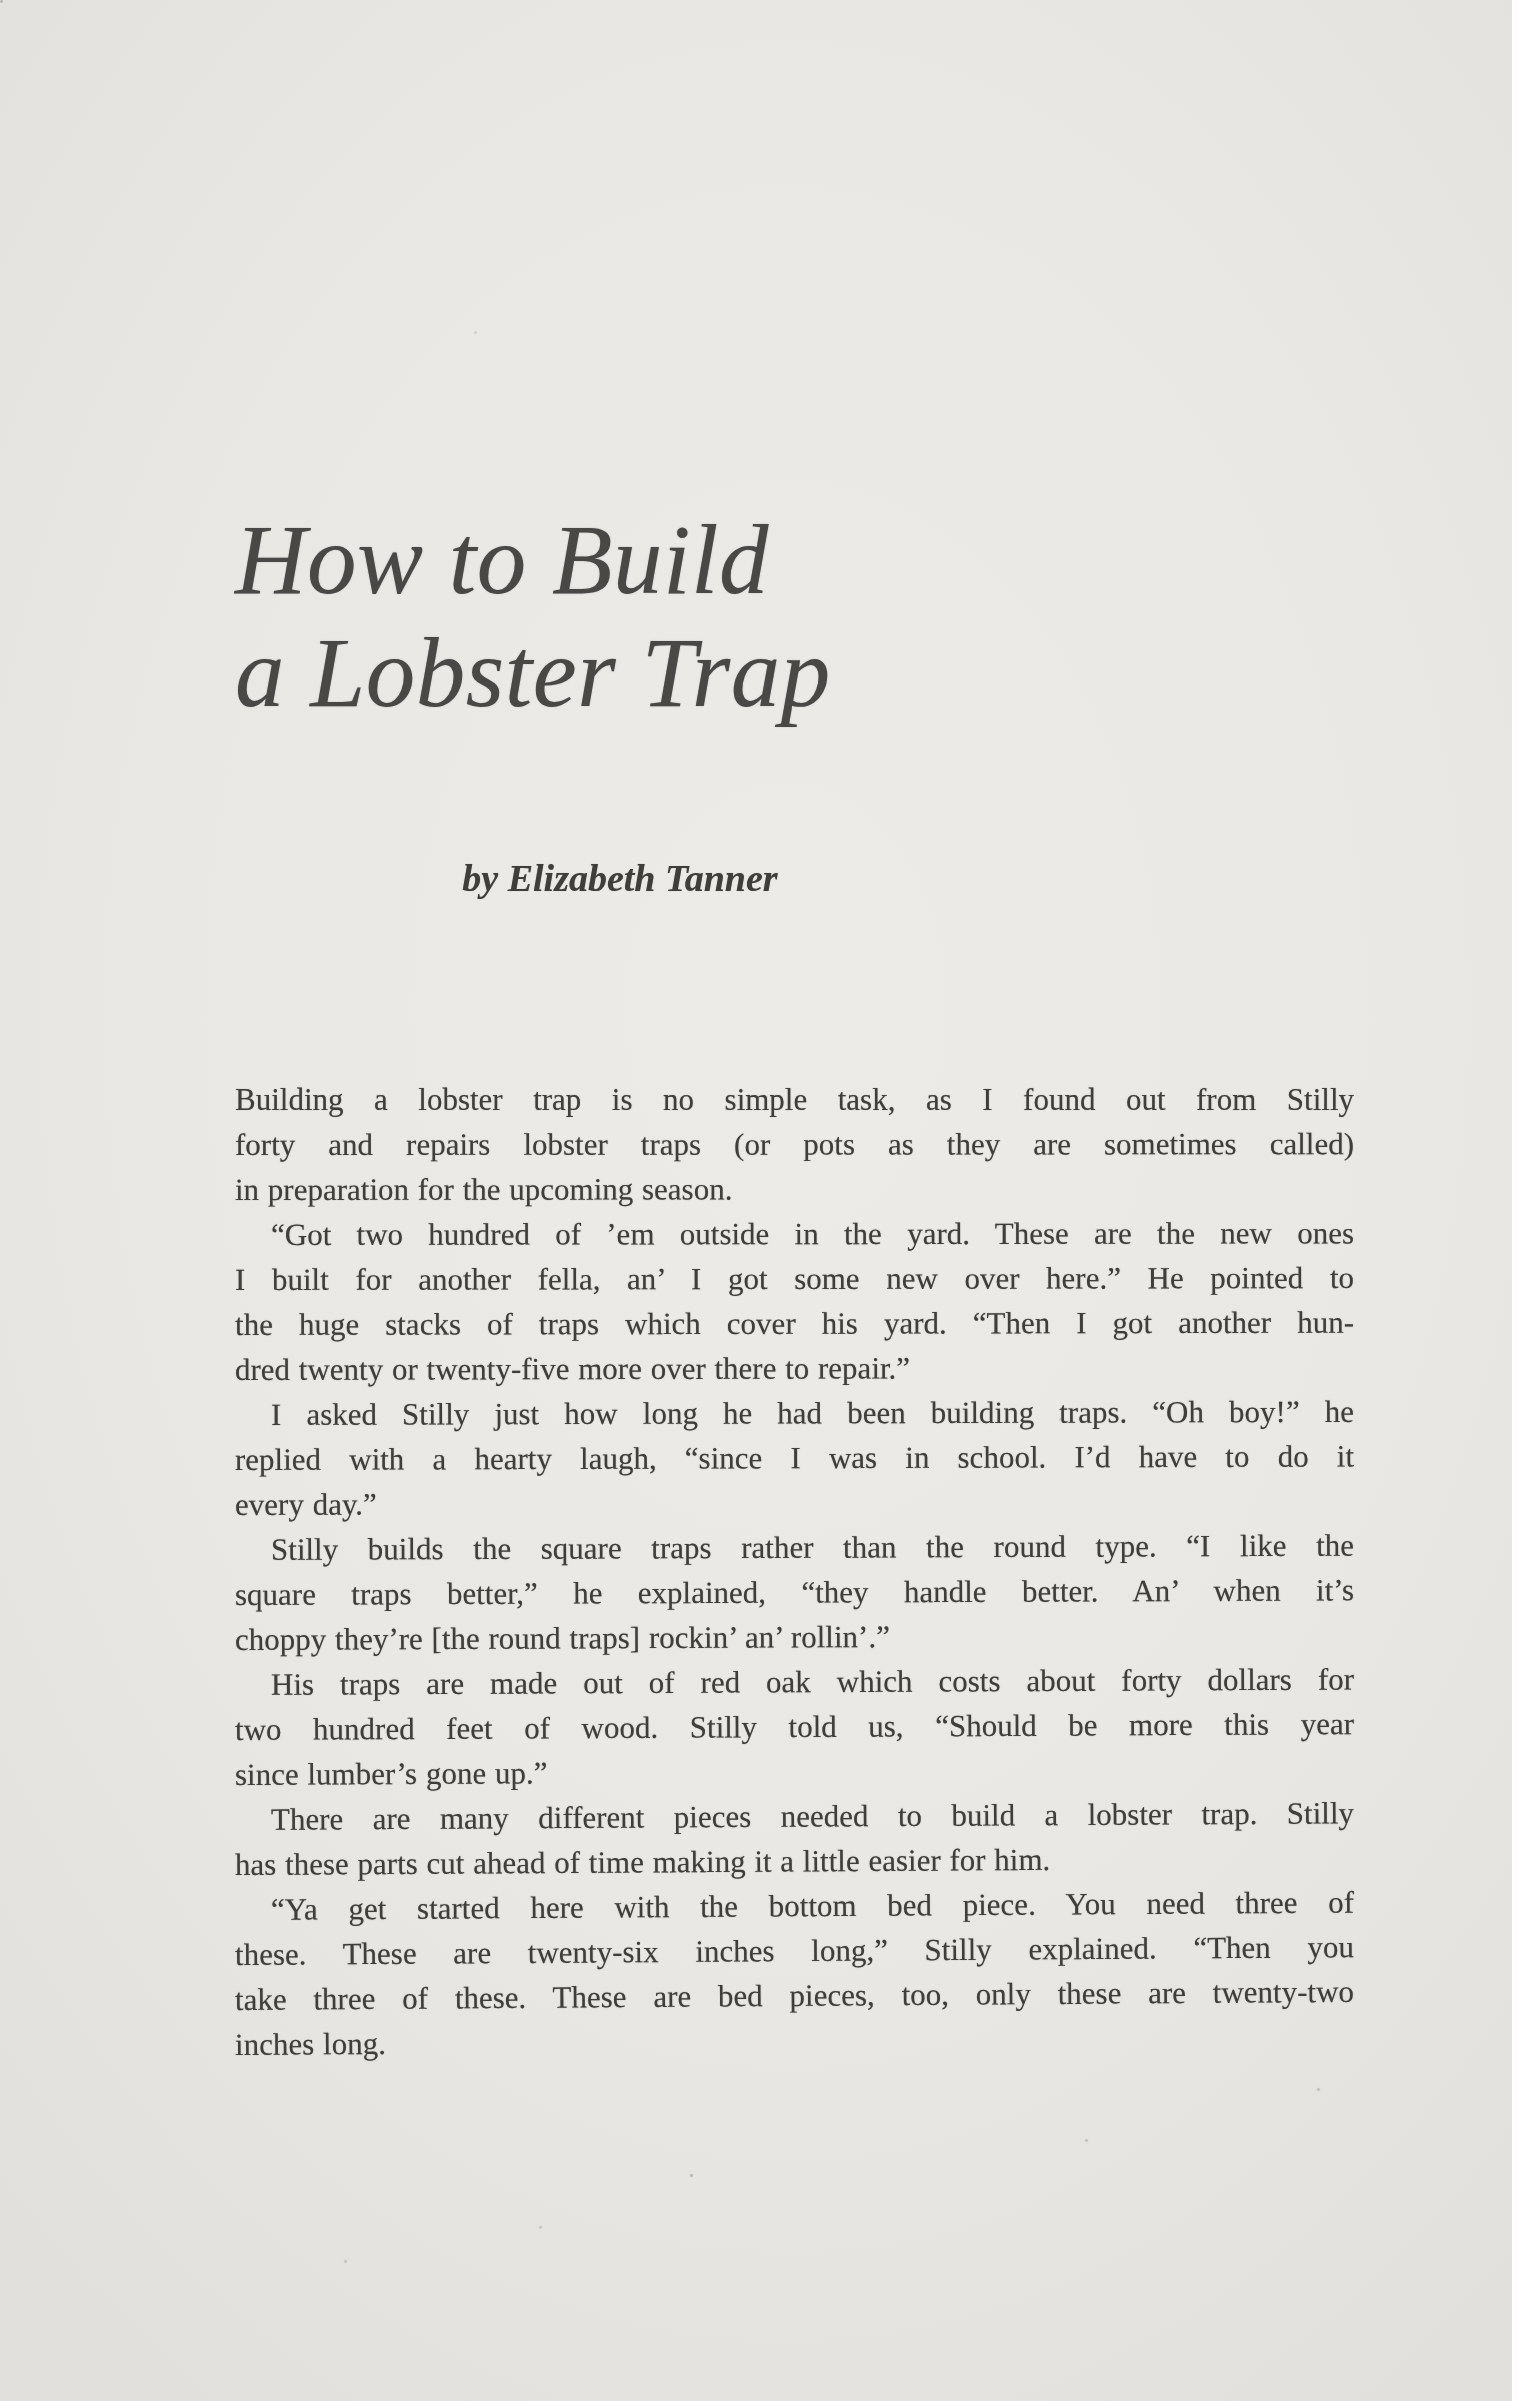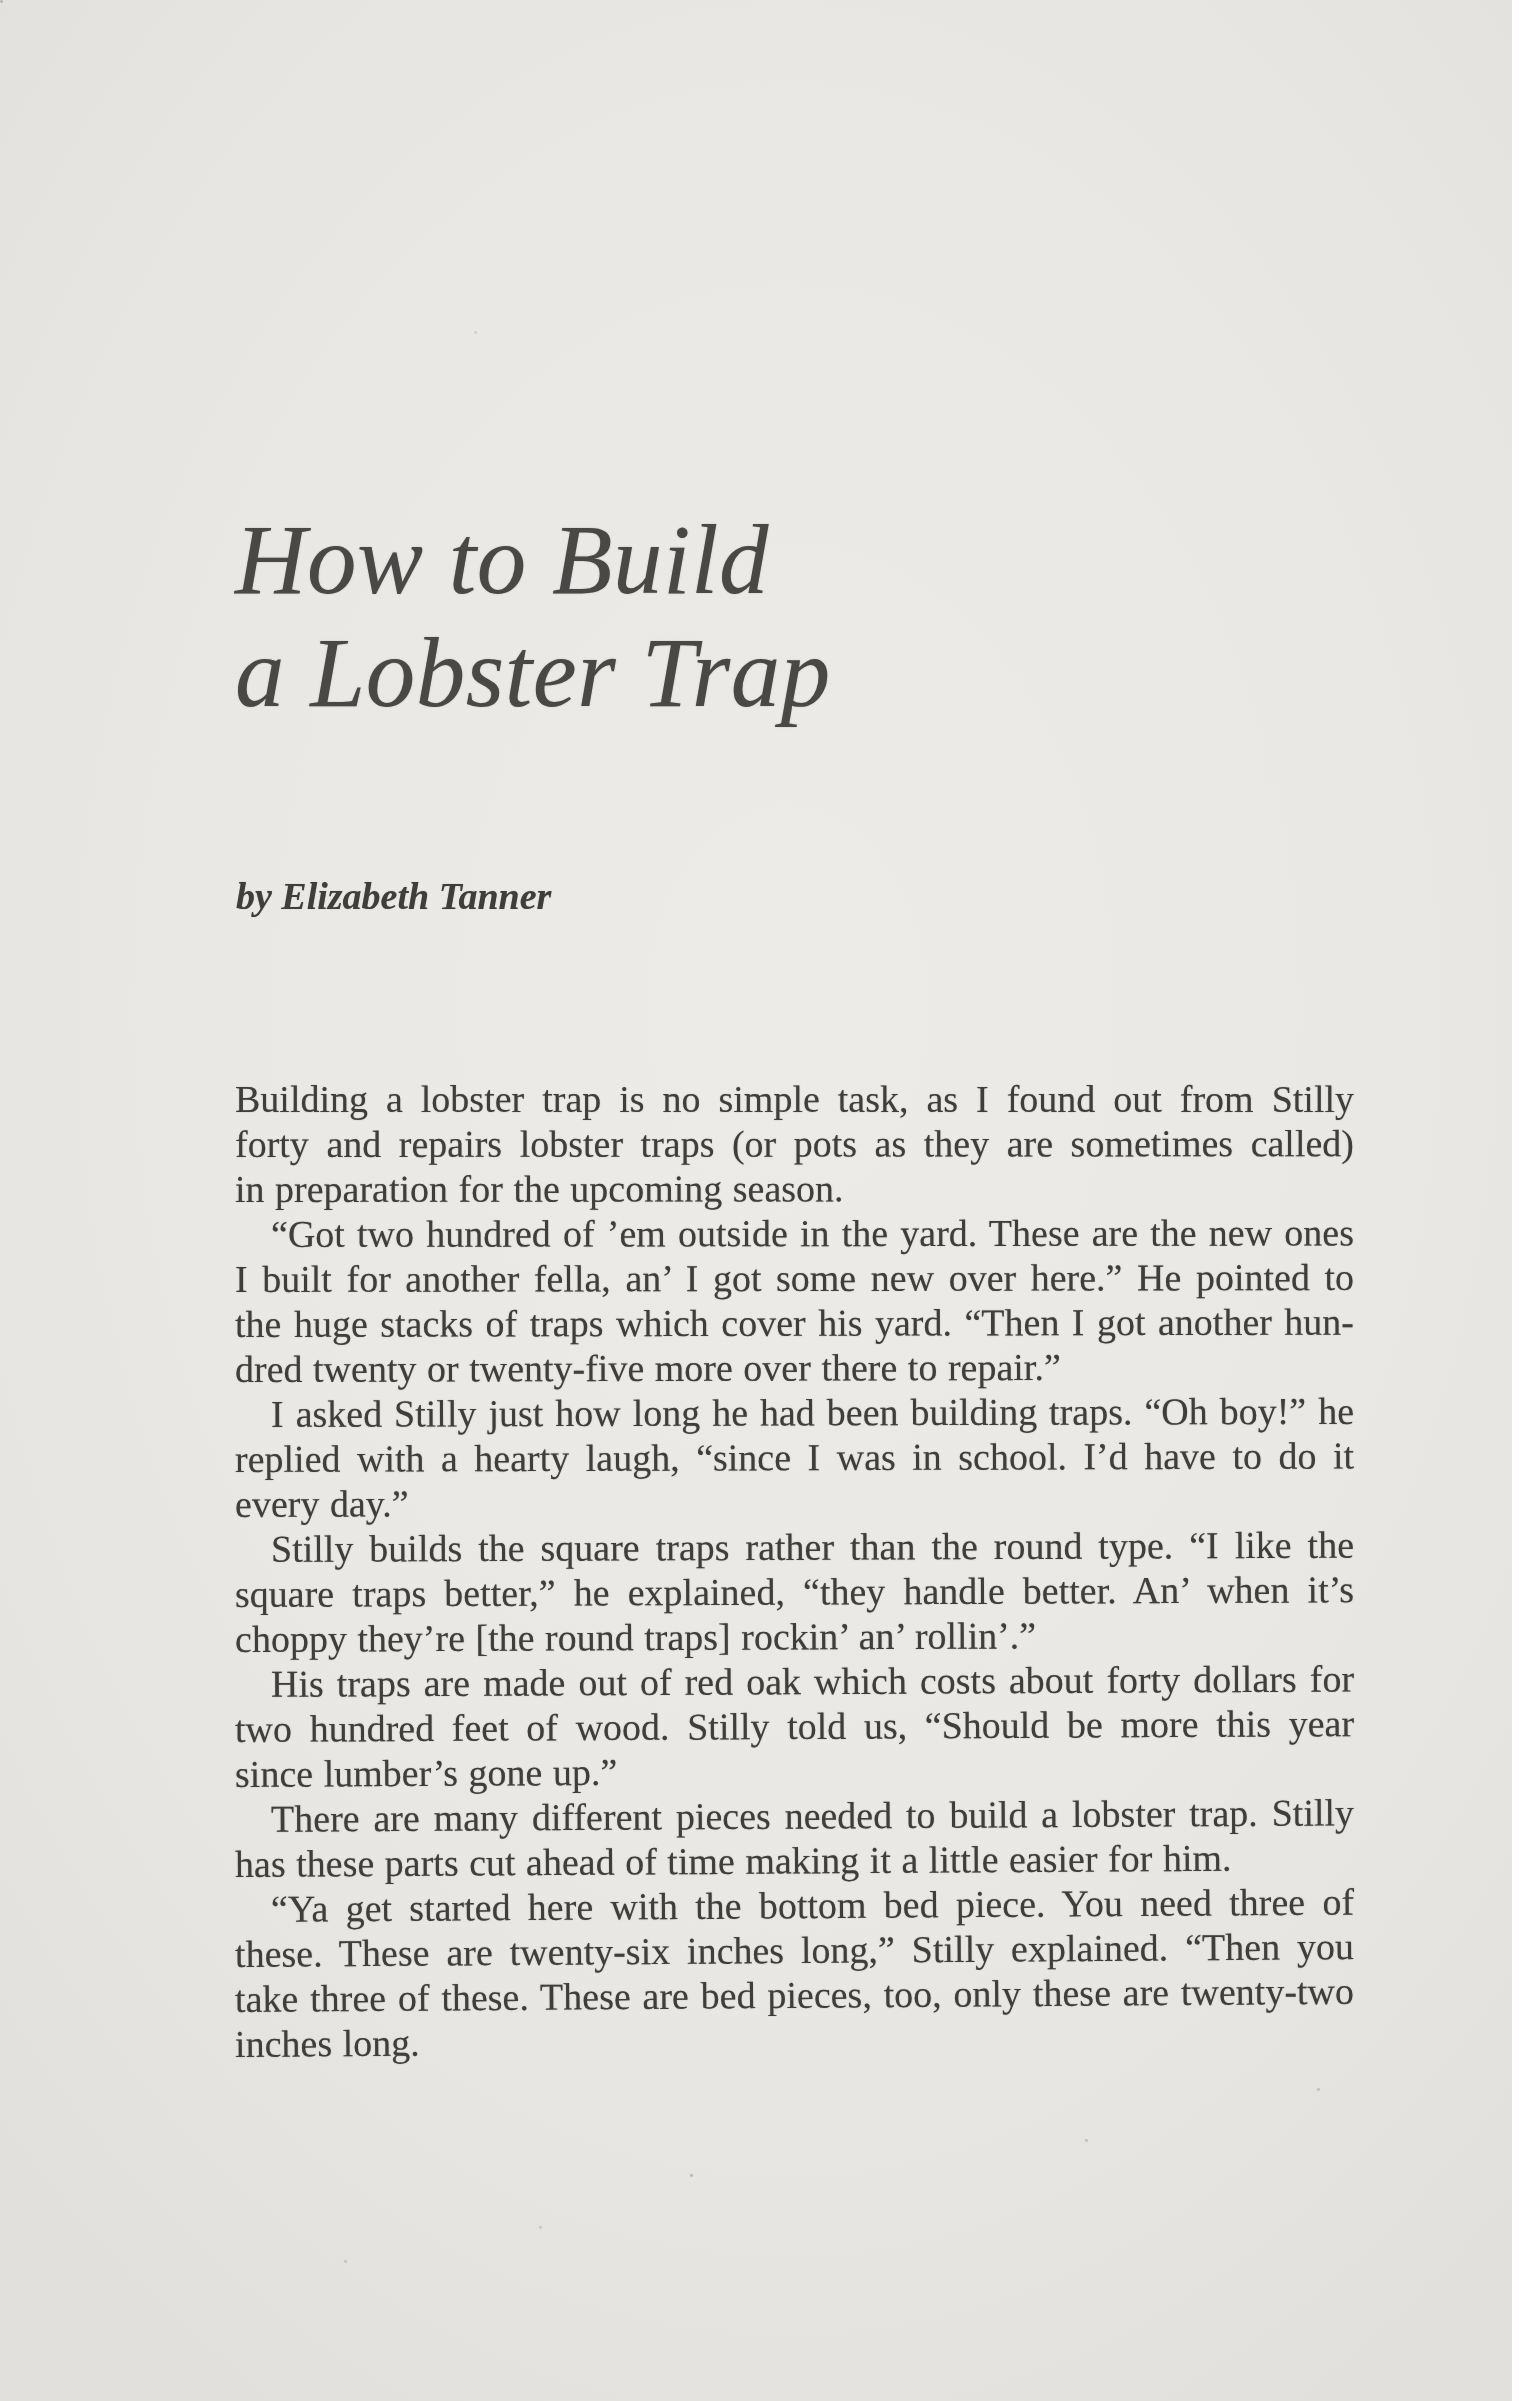--- a/index.html
+++ b/index.html
@@ -19,30 +19,31 @@
   }
   .title{
     position:absolute;left:235px;top:503px;width:1153px;
     font-style:italic;font-size:99px;line-height:113px;
     color:var(--title-ink);
     text-shadow:0 0 1.4px rgba(74,72,70,0.38);
     letter-spacing:0.5px;
     white-space:nowrap;
   }
   .byline{
-    position:absolute;left:236px;top:875px;width:768px;
+    position:absolute;left:236px;top:857px;width:768px;
     font-style:italic;font-weight:bold;
     font-size:38px;line-height:42px;
     color:var(--ink);
     text-shadow:0 0 1px rgba(64,62,59,0.4);
     white-space:nowrap;
+    text-align:center;
   }
   .bodytext{
     position:absolute;left:235px;top:1077px;width:1119px;
-    font-size:38px;line-height:45px;
+    font-size:31px;line-height:45px;
     color:var(--ink);
     text-shadow:0 0 1.1px rgba(64,62,59,0.5);
     word-spacing:1px;
   }
   .line{
     text-align:justify;
     text-align-last:justify;
     min-height:45px;
     transform-origin:0 50%;
   }

